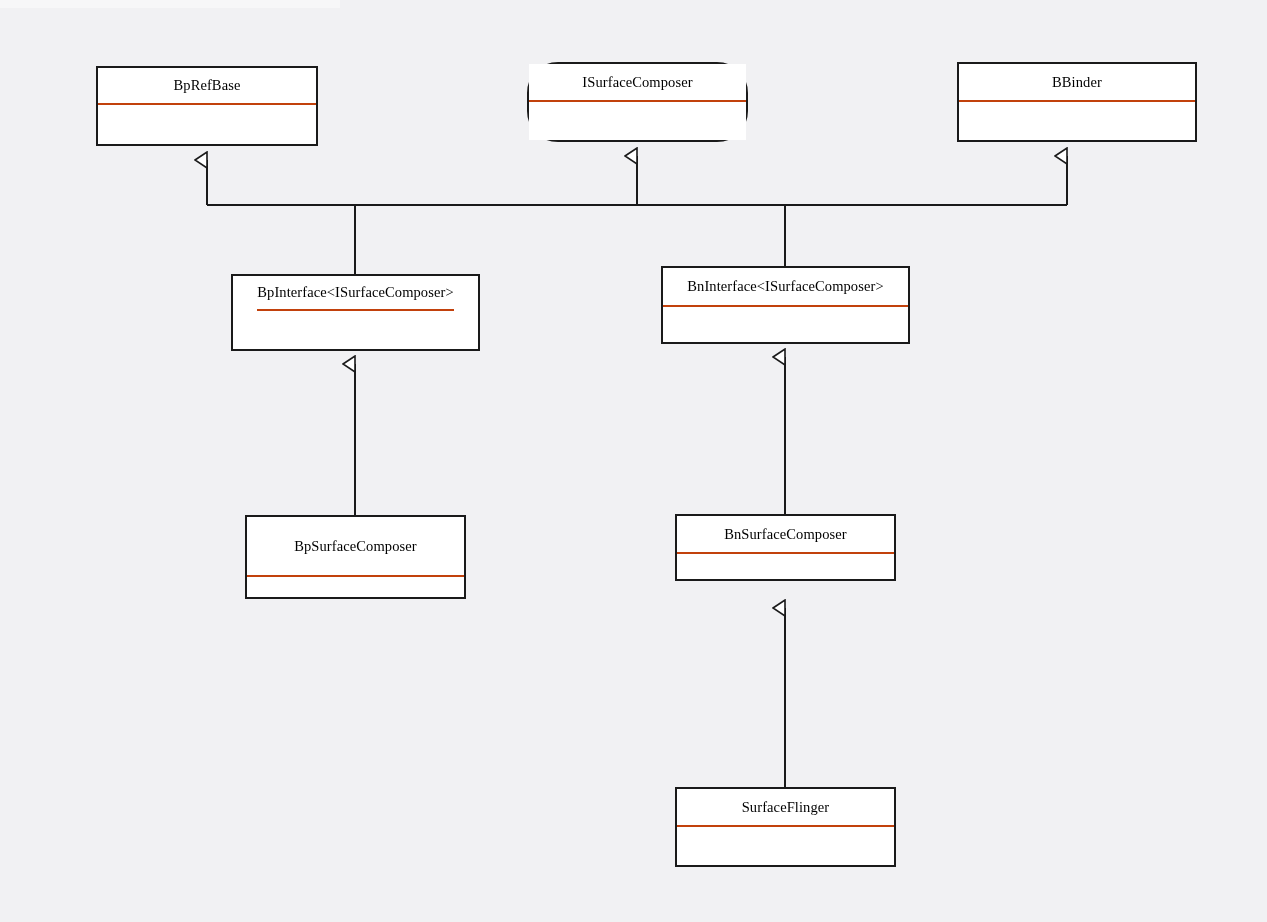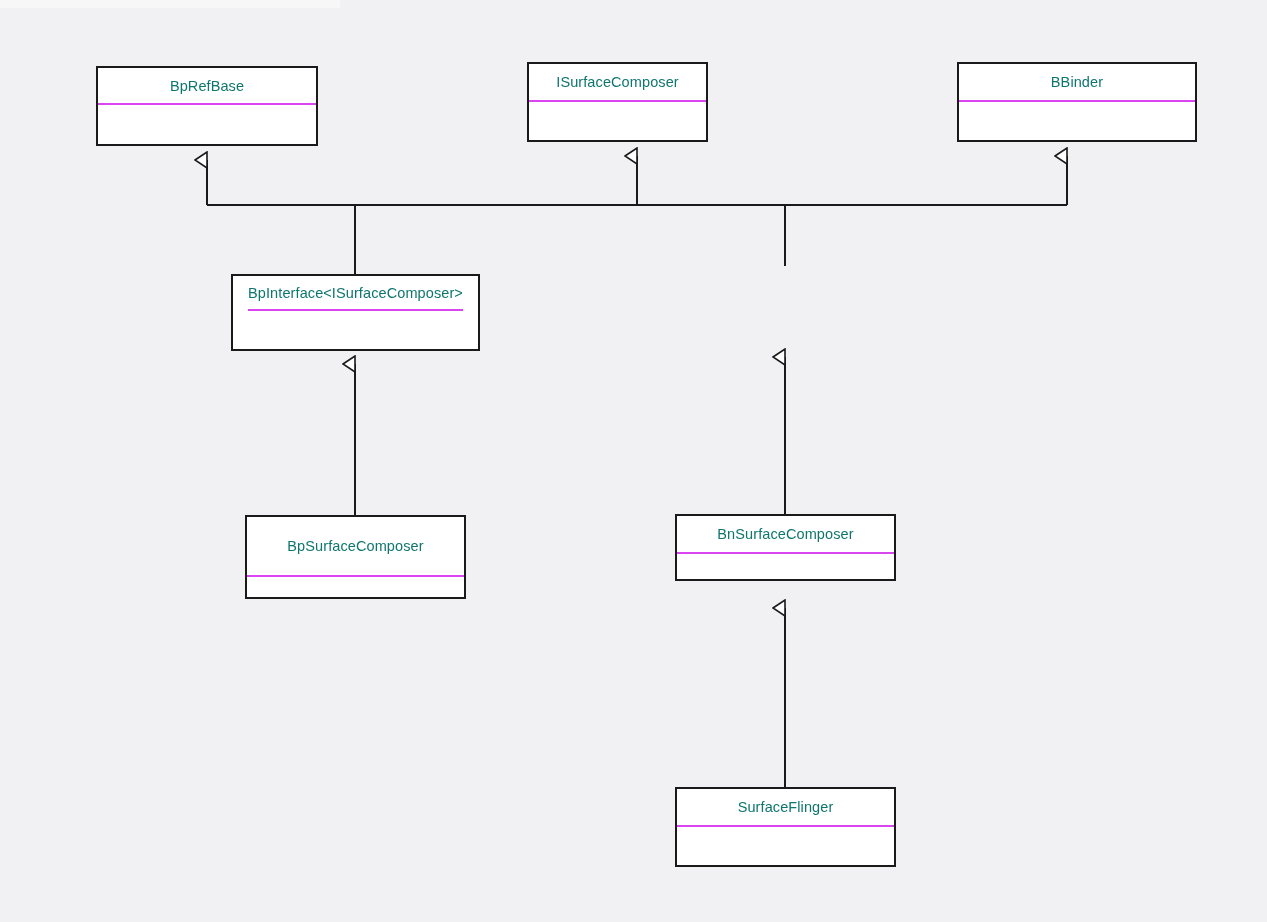--- a/index.html
+++ b/index.html
@@ -41,26 +41,27 @@
     background: #ffffff;
     border: 2px solid #1a1a1a;
     display: flex;
     flex-direction: column;
   }
   .uml-name {
     box-sizing: border-box;
     display: flex;
     align-items: center;
     justify-content: center;
-    color: #0f766e;
+    color: #000000;
     font-size: 14.5px;
     letter-spacing: 0.1px;
     white-space: nowrap;
     background: #ffffff;
-    border-bottom: 2px solid #d946ef;
+    border-bottom: 2px solid #c2410c;
+    font-family: Liberation Serif, serif;
   }
   .uml-body {
     flex: 1 1 auto;
     background: #ffffff;
   }
 </style>
 </head>
 <body>
 
 <div id="canvas">
@@ -93,35 +94,39 @@
 
       <path d="M 785 787 L 785 608" marker-end="url(#gen-arrow)"></path>
     </g>
   </svg>
 
   <div class="uml-class" style="left:96px; top:66px; width:222px; height:80px;">
     <div class="uml-name" style="height:37px;">BpRefBase</div>
     <div class="uml-body"></div>
   </div>
 
-  <div class="uml-class" style="left:527px; top:62px; width:181px; height:80px;">
+  <div class="uml-class" style="left:527px; top:62px; width:221px; height:80px;border-radius:31px;">
     <div class="uml-name" style="height:38px;">ISurfaceComposer</div>
     <div class="uml-body"></div>
   </div>
 
   <div class="uml-class" style="left:957px; top:62px; width:240px; height:80px;justify-content:flex-end;">
     <div class="uml-name" style="height:38px;">BBinder</div>
     <div class="uml-body"></div>
   </div>
 
   <div class="uml-class" style="left:231px; top:274px; width:249px; height:77px;align-items:center;">
     <div class="uml-name" style="height:35px;">BpInterface&lt;ISurfaceComposer&gt;</div>
     <div class="uml-body"></div>
   </div>
 
+  <div class="uml-class" style="left:661px; top:266px; width:249px; height:78px;">
+    <div class="uml-name" style="height:39px;">BnInterface&lt;ISurfaceComposer&gt;</div>
+    <div class="uml-body"></div>
+  </div>
 
   <div class="uml-class" style="left:245px; top:515px; width:221px; height:84px;">
     <div class="uml-name" style="height:60px;">BpSurfaceComposer</div>
     <div class="uml-body"></div>
   </div>
 
   <div class="uml-class" style="left:675px; top:514px; width:221px; height:67px;">
     <div class="uml-name" style="height:38px;">BnSurfaceComposer</div>
     <div class="uml-body"></div>
   </div>

